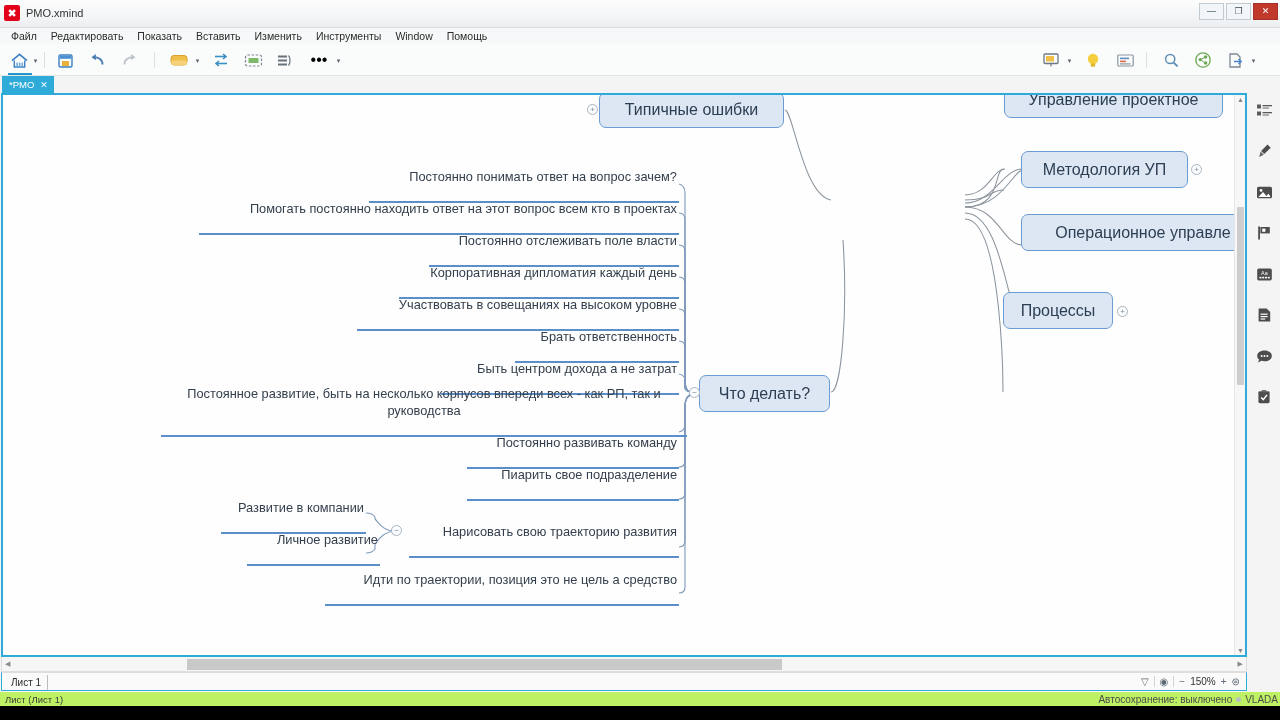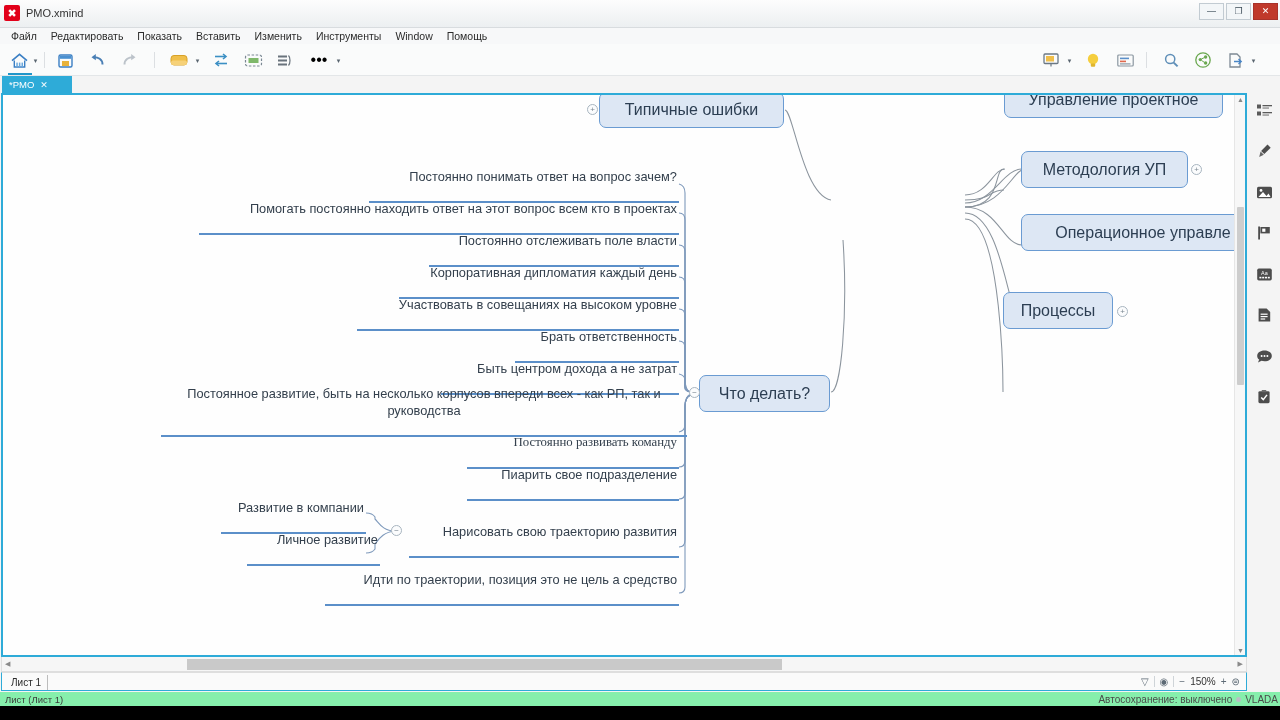--- a/index.html
+++ b/index.html
@@ -70,21 +70,21 @@
   .home-underline {
     position:absolute; top:29px; width:24px; height:2px; background:#2196c9;
   }
 
   
   .tabstrip {
     position:absolute; left:0; top:76px; width:1280px; height:17px;
     background:#f4f4f4;
   }
   .doctab {
-    position:absolute; left:2px; top:0; height:17px; padding:0 24px 0 7px;
+    position:absolute; left:2px; top:0; height:17px; padding:0 6px 0 7px;
     background:#2eabd8; color:#fff; font-size:9.5px;
     display:flex; align-items:center; gap:6px;
   }
   .doctab .x { font-size:9px; opacity:.95; }
 
   
   .canvas-wrap {
     position:absolute; left:1px; top:93px; width:1246px; height:564px;
     border:2px solid #2eabd8; background:#fefefe; overflow:hidden;
   }
@@ -162,21 +162,21 @@
     font-size:10px; color:#2b2b2b; display:flex; align-items:center;
     border-right:1px solid #bcbcbc;
   }
   .sb-right { position:absolute; right:6px; top:3px; display:flex; align-items:center; gap:5px; }
   .sb-right .ic { font-size:10px; color:#5d6a75; }
   .sb-right .zoom { font-size:10px; color:#333; }
   .sb-right .divider { width:1px; height:11px; background:#cfd4d8; }
 
   .statusbar {
     position:absolute; left:0; top:692px; width:1280px; height:23px;
-    background:#86efac;
+    background:#bef264;
   }
   .status-left { position:absolute; left:5px; top:2px; font-size:9.5px; color:#3a3a3a; }
   .status-right {
     position:absolute; right:2px; top:2px; font-size:10px; color:#4a4a4a;
     display:flex; align-items:center; gap:4px;justify-content:space-between;
   }
   .status-right .dot { width:5px; height:5px; border-radius:50%; background:#b9bfc4; }
 
   .bottom-black {
     position:absolute; left:0; top:706px; width:1280px; height:14px; background:#000;
@@ -416,21 +416,21 @@
       <div class="lnode" style="left:396px; top:169px; width:280px;">Корпоративная дипломатия каждый день</div>
 
       <div class="lnode" style="left:354px; top:201px; width:322px;">Участвовать в совещаниях на высоком уровне</div>
 
       <div class="lnode" style="left:512px; top:233px; width:164px;">Брать ответственность</div>
 
       <div class="lnode" style="left:438px; top:265px; width:238px;">Быть центром дохода а не затрат</div>
 
       <div class="lnode left-al" style="left:150px; top:290px; width:526px;">Постоянное развитие, быть на несколько корпусов впереди всех - как РП, так и руководства</div>
 
-      <div class="lnode" style="left:464px; top:339px; width:212px;font-family:Liberation Serif, serif;">Постоянно развивать команду</div>
+      <div class="lnode" style="left:464px; top:339px; width:212px;">Постоянно развивать команду</div>
 
       <div class="lnode" style="left:464px; top:371px; width:212px;">Пиарить свое подразделение</div>
 
       <div class="lnode" style="left:406px; top:428px; width:270px;">Нарисовать свою траекторию развития</div>
       <div class="toggle" style="left:388px; top:430px;">−</div>
 
       <div class="lnode" style="left:322px; top:476px; width:354px;">Идти по траектории, позиция это не цель а средство</div>
 
       <div class="lnode" style="left:218px; top:404px; width:145px;">Развитие в компании</div>
 

